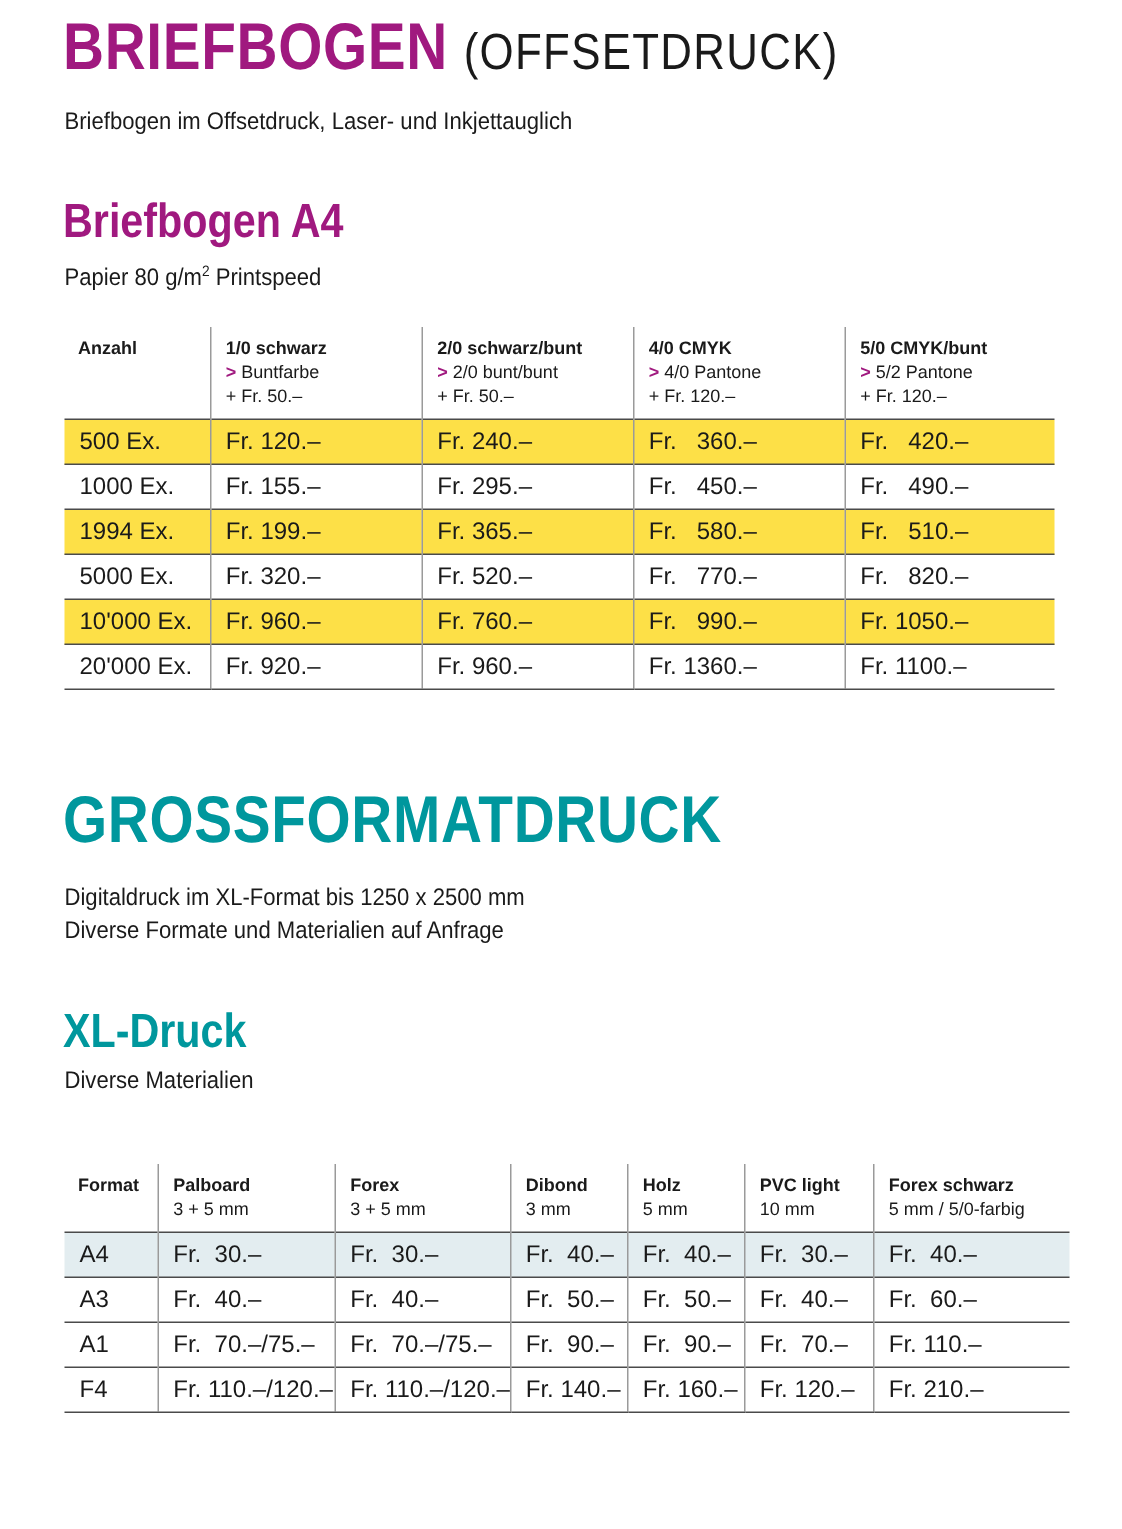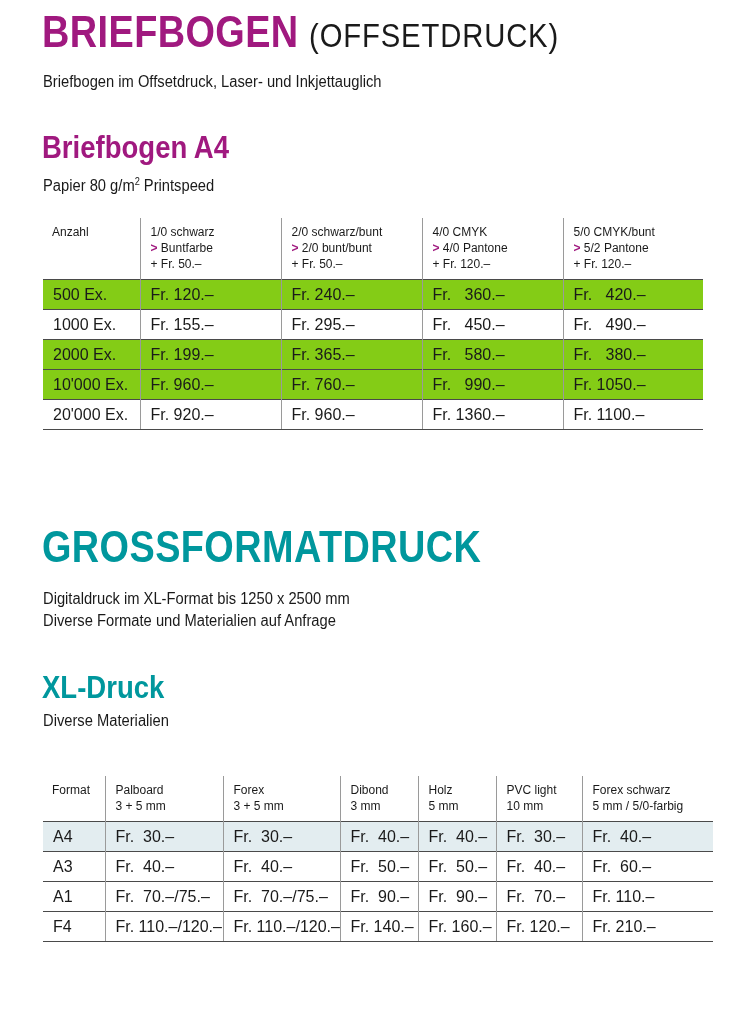--- a/index.html
+++ b/index.html
@@ -68,37 +68,37 @@
       text-align: left;
       vertical-align: top;
       font-size: 12px;
       line-height: 16px;
       font-weight: 400;
       padding: 6px 0 7px 10px;
       color: #1a1a1a;
       border-left: 1px solid #9a9a9a;
     }
     table.price th:first-child { border-left: none; padding-left: 9px; }
-    table.price th .hd { font-weight: 400; display: block; }
+    table.price th .hd { font-weight: 700; display: block; }
     table.price th .ln { display: block; }
     table.price th .arr { color: #a0197f; font-weight: 700; }
 
     table.price td {
       font-size: 16px;
       height: 29px;
       padding: 0 0 0 10px;
       border-left: 1px solid #9a9a9a;
       border-top: 1.5px solid #4a4a4a;
       white-space: nowrap;
     }
     table.price td:first-child { border-left: none; padding-left: 10px; }
     table.price tr:last-child td { border-bottom: 1.5px solid #4a4a4a; }
 
     table.t1 { left: 43px; top: 218px; width: 660px; }
-    table.t1 tr.shade td { background: #84cc16; margin-top: 40px; }
+    table.t1 tr.shade td { background: #fde047; margin-top: 40px; }
 
     table.t2 { left: 43px; top: 758px; width: 670px; margin-top: 18px; }
     table.t2 tr.shade td { background: #e3edf0; }
     table.t2 td { height: 29px; }
 
     
     .h1b {
       left: 42px; top: 521px;
       font-size: 44px;
       line-height: 52px;
@@ -194,25 +194,32 @@
       <td style="white-space:pre">Fr.   420.–</td>
     </tr>
     <tr>
       <td>1000 Ex.</td>
       <td>Fr. 155.–</td>
       <td>Fr. 295.–</td>
       <td style="white-space:pre">Fr.   450.–</td>
       <td style="white-space:pre">Fr.   490.–</td>
     </tr>
     <tr class="shade">
-      <td>2000 Ex.</td>
+      <td>1994 Ex.</td>
       <td>Fr. 199.–</td>
       <td>Fr. 365.–</td>
       <td style="white-space:pre">Fr.   580.–</td>
-      <td style="white-space:pre">Fr.   380.–</td>
+      <td style="white-space:pre">Fr.   510.–</td>
+    </tr>
+    <tr>
+      <td>5000 Ex.</td>
+      <td>Fr. 320.–</td>
+      <td>Fr. 520.–</td>
+      <td style="white-space:pre">Fr.   770.–</td>
+      <td style="white-space:pre">Fr.   820.–</td>
     </tr>
     <tr class="shade">
       <td>10'000 Ex.</td>
       <td>Fr. 960.–</td>
       <td>Fr. 760.–</td>
       <td style="white-space:pre">Fr.   990.–</td>
       <td style="white-space:pre">Fr. 1050.–</td>
     </tr>
     <tr>
       <td>20'000 Ex.</td>

